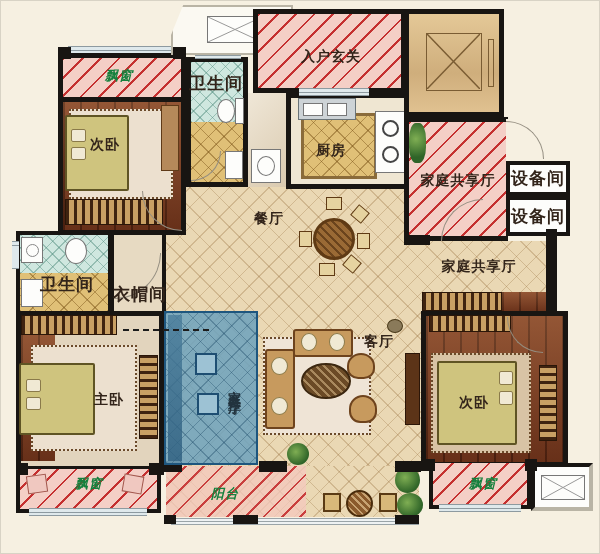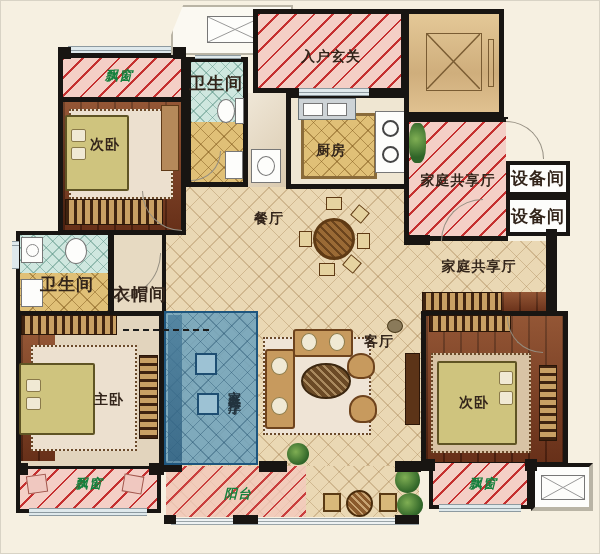--- a/index.html
+++ b/index.html
@@ -250,21 +250,21 @@
 
   <div class="abs hatch room thin" style="left:15px;top:468px;width:145px;height:44px;border-width:4px;border-top-width:0;"></div>
   <div class="abs" style="left:26px;top:474px;width:20px;height:18px;background:#f0c8c0;border:1px solid #a0554b;transform:rotate(-8deg);"></div>
   <div class="abs" style="left:122px;top:474px;width:20px;height:18px;background:#f0c8c0;border:1px solid #a0554b;transform:rotate(10deg);"></div>
   <div class="abs window" style="left:28px;top:507px;width:118px;height:8px;"></div>
   <div class="lbl red" style="left:88px;top:483px;">飘窗</div>
 
   <div class="abs" style="left:163px;top:463px;width:257px;height:55px;"></div>
   <div class="abs tile" style="left:165px;top:465px;width:253px;height:51px;"></div>
   <div class="abs hatch-overlay" style="left:165px;top:465px;width:140px;height:51px;"></div>
-  <div class="lbl red" style="left:237px;top:493px;">阳台</div>
+  <div class="lbl red" style="left:224px;top:493px;">阳台</div>
   <div class="abs round" style="left:345px;top:489px;width:27px;height:27px;background:#8a5a2c;border:2px solid #4a2c0c;background-image:repeating-linear-gradient(45deg,rgba(240,210,160,.6) 0 2px,transparent 2px 5px);"></div>
   <div class="abs" style="left:322px;top:492px;width:18px;height:19px;background:#d8b87a;border:2px solid #5a3a14;"></div>
   <div class="abs" style="left:378px;top:492px;width:18px;height:19px;background:#d8b87a;border:2px solid #5a3a14;"></div>
   <div class="abs plant" style="left:394px;top:466px;width:25px;height:26px;"></div>
   <div class="abs plant" style="left:396px;top:492px;width:26px;height:24px;"></div>
   <div class="abs plant" style="left:286px;top:442px;width:22px;height:22px;"></div>
   <div class="abs rail" style="left:170px;top:517px;width:248px;height:7px;"></div>
 
   <div class="abs wall" style="left:163px;top:460px;width:18px;height:11px;"></div>
   <div class="abs wall" style="left:258px;top:460px;width:28px;height:11px;"></div>

